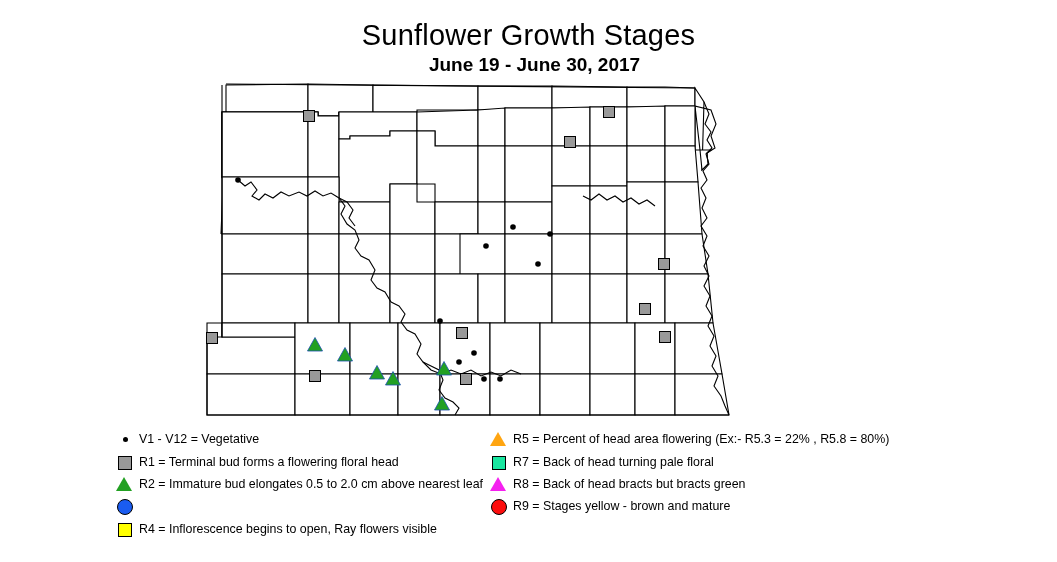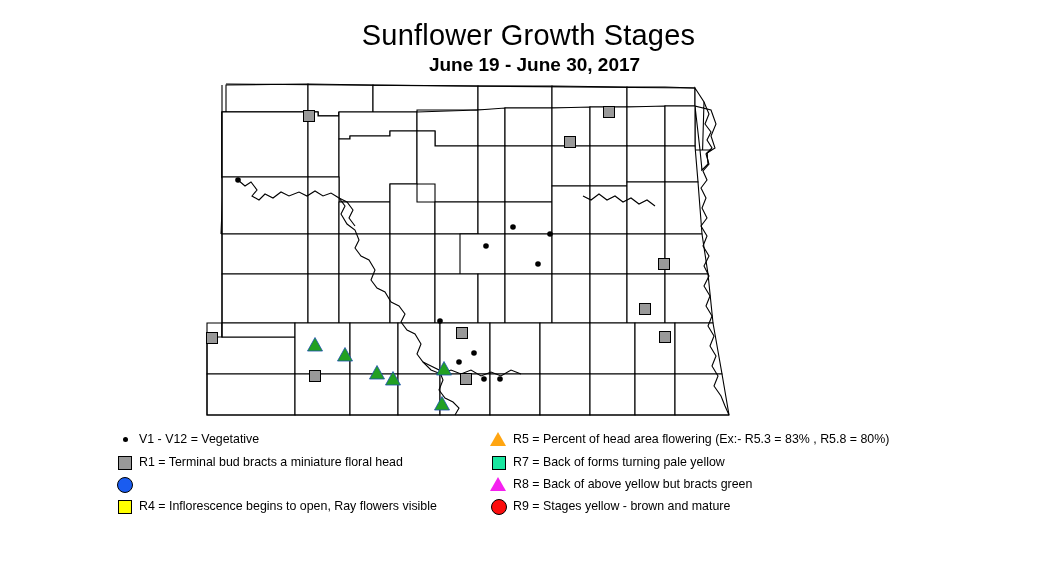--- a/index.html
+++ b/index.html
@@ -278,52 +278,58 @@
       <div class="lg-row">
         <span class="lg-mark">
           <span class="m-dot"></span>
         </span>
         <span class="lg-text">V1 - V12 = Vegetative</span>
       </div>
       <div class="lg-row">
         <span class="lg-mark">
           <span class="m-sq" style="background:#999999"></span>
         </span>
-        <span class="lg-text">R1 = Terminal bud bracts a miniature floral head</span>
+        <span class="lg-text">R1 = Terminal bud forms a flowering floral head</span>
+      </div>
+      <div class="lg-row">
+        <span class="lg-mark">
+          <span class="m-tri" style="border-bottom:14px solid #22a022"></span>
+        </span>
+        <span class="lg-text">R2 = Immature bud elongates 0.5 to 2.0 cm above nearest leaf</span>
       </div>
       <div class="lg-row">
         <span class="lg-mark">
           <span class="m-circ" style="background:#1a5cf0"></span>
         </span>
       </div>
       <div class="lg-row">
         <span class="lg-mark">
           <span class="m-sq" style="background:#ffff00"></span>
         </span>
         <span class="lg-text">R4 = Inflorescence begins to open, Ray flowers visible</span>
       </div>
     </div>
   <div class="lg-col" id="lg-right">
       <div class="lg-row">
         <span class="lg-mark">
           <span class="m-tri" style="border-bottom:14px solid #ffa511"></span>
         </span>
-        <span class="lg-text">R5 = Percent of head area flowering (Ex:- R5.3 = 83% , R5.8 = 80%)</span>
+        <span class="lg-text">R5 = Percent of head area flowering (Ex:- R5.3 = 22% , R5.8 = 80%)</span>
       </div>
       <div class="lg-row">
         <span class="lg-mark">
           <span class="m-sq" style="background:#19e6a0"></span>
         </span>
-        <span class="lg-text">R7 = Back of forms turning pale yellow</span>
+        <span class="lg-text">R7 = Back of head turning pale floral</span>
       </div>
       <div class="lg-row">
         <span class="lg-mark">
           <span class="m-tri" style="border-bottom:14px solid #f520ef"></span>
         </span>
-        <span class="lg-text">R8 = Back of above yellow but bracts green</span>
+        <span class="lg-text">R8 = Back of head bracts but bracts green</span>
       </div>
       <div class="lg-row">
         <span class="lg-mark">
           <span class="m-circ" style="background:#fc0d0d"></span>
         </span>
         <span class="lg-text">R9 = Stages yellow - brown and mature</span>
       </div>
     </div>
 </div>
 

